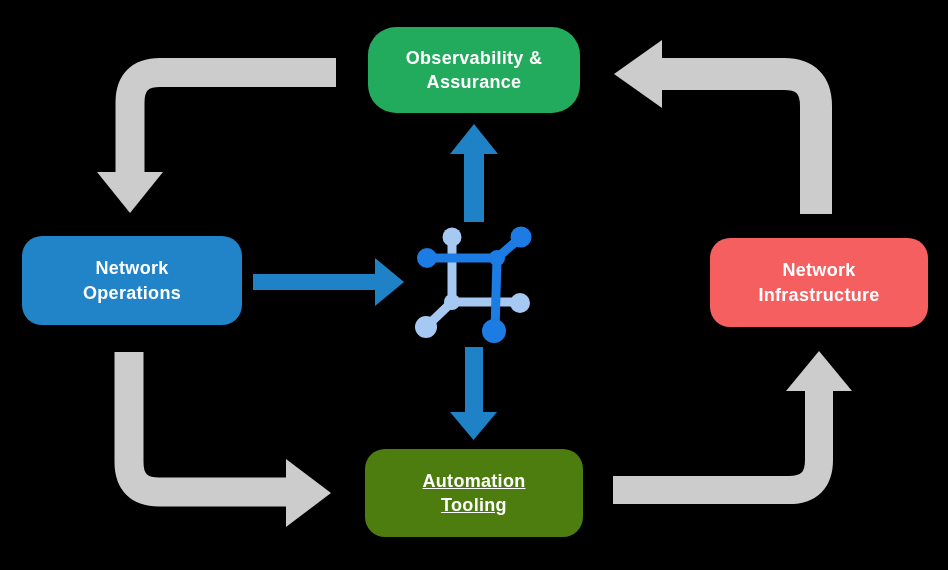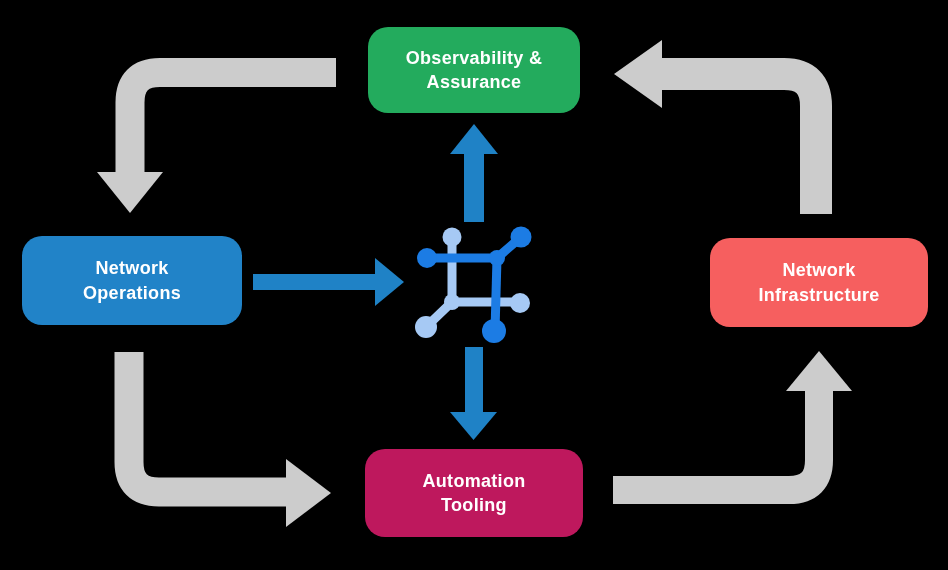--- a/index.html
+++ b/index.html
@@ -99,33 +99,33 @@
       </g>
       <g fill="#1C7CE4">
         <circle cx="427" cy="258" r="10"></circle>
         <circle cx="521" cy="237" r="10.5"></circle>
         <circle cx="497" cy="258" r="8"></circle>
         <circle cx="494" cy="331" r="12"></circle>
       </g>
     </g>
   </svg>
 
-  <div class="node node-observability" style="background-color: rgb(35, 171, 93); color: rgb(255, 255, 255);">
+  <div class="node node-observability" style="background-color: rgb(35, 171, 93); color: rgb(255, 255, 255); border-radius: 28px;">
     <span class="label">Observability &amp;
 Assurance</span>
   </div>
 
   <div class="node node-operations" style="background-color: rgb(33, 131, 200); color: rgb(255, 255, 255);">
     <span class="label">Network
 Operations</span>
   </div>
 
   <div class="node node-infrastructure" style="background-color: rgb(246, 95, 95); color: rgb(255, 255, 255);">
     <span class="label">Network
 Infrastructure</span>
   </div>
 
-  <div class="node node-automation" style="background-color: #be185d; color: rgb(255, 255, 255);">
+  <div class="node node-automation" style="background-color: #4d7c0f; color: rgb(255, 255, 255); text-decoration: underline;">
     <span class="label">Automation
 Tooling</span>
   </div>
 
 </div>
 
 </body></html>

